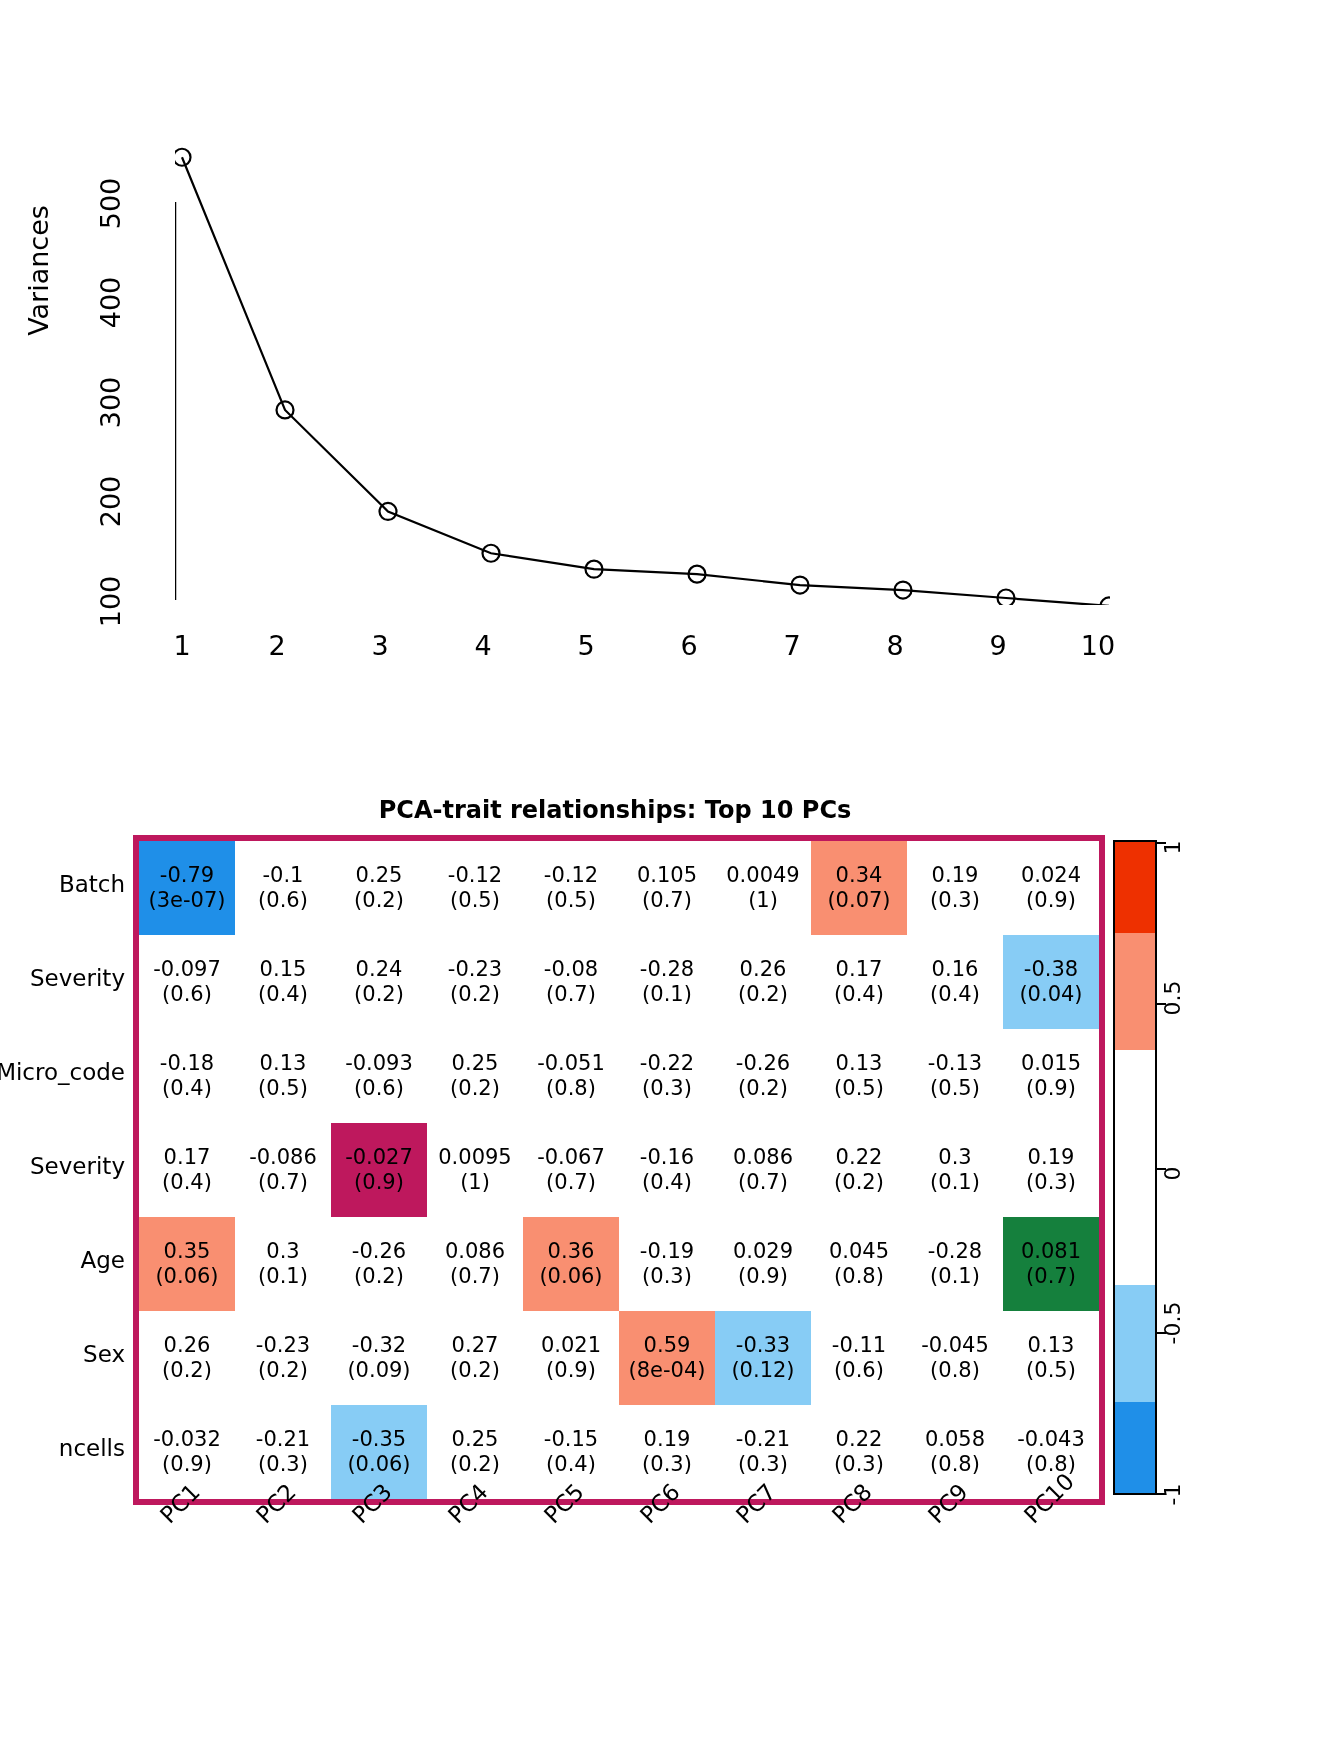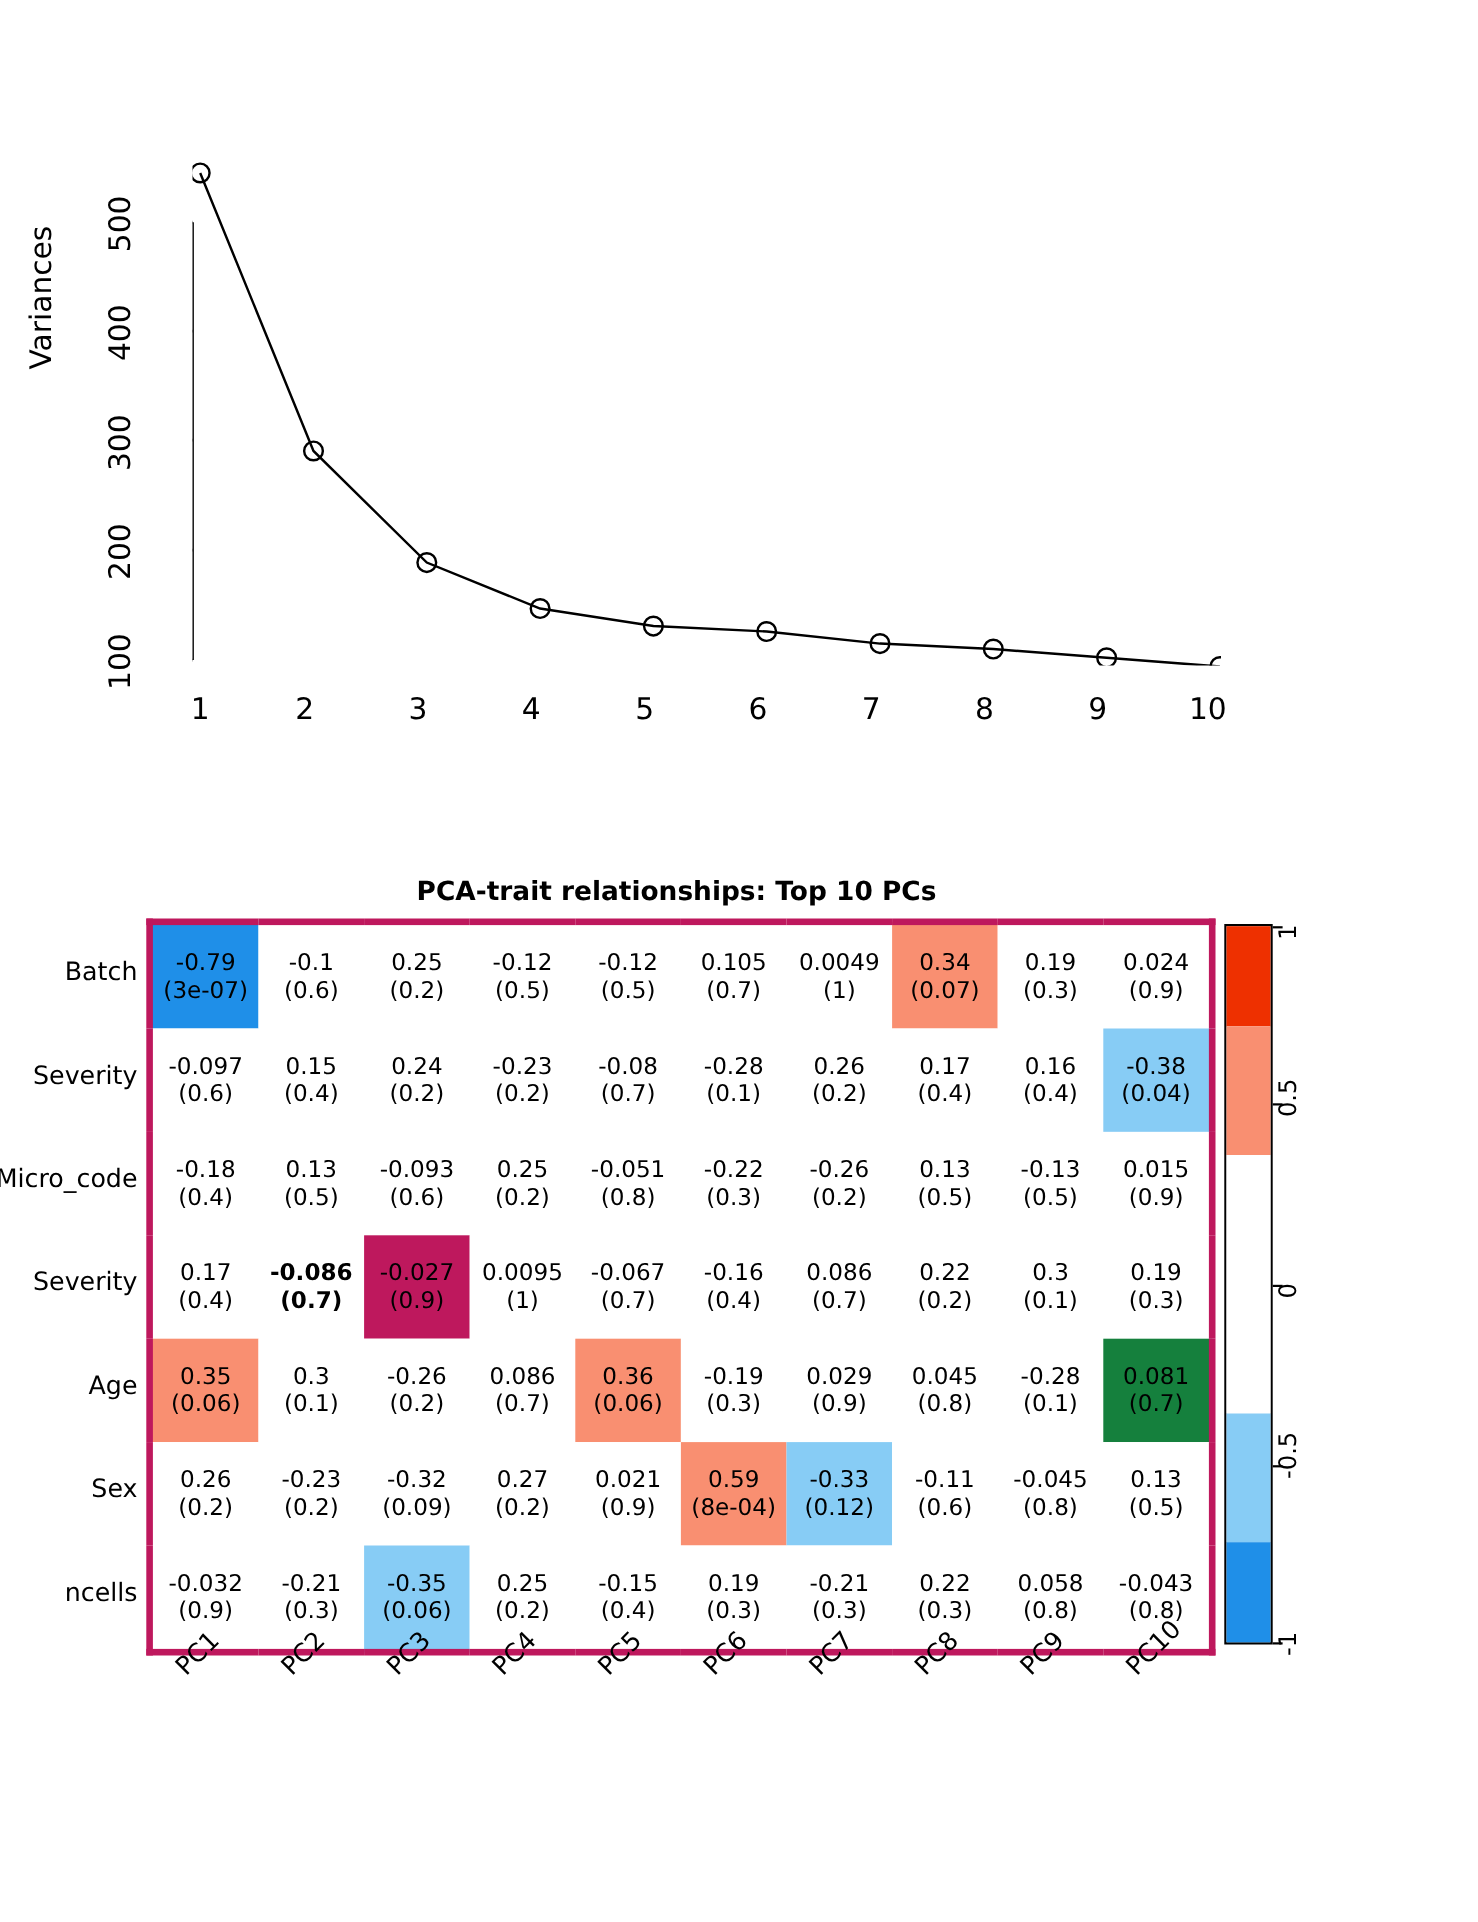--- a/index.html
+++ b/index.html
@@ -422,21 +422,21 @@
             </div>
           </td>
         </tr>
         <tr>
           <td style="background: rgb(255, 255, 255);">
             <div class="cell-inner">
               <div>0.17</div>
               <div>(0.4)</div>
             </div>
           </td>
-          <td style="background: rgb(255, 255, 255); font-weight: bold;">
+          <td style="background: rgb(255, 255, 255);">
             <div class="cell-inner">
               <div>-0.086</div>
               <div>(0.7)</div>
             </div>
           </td>
           <td style="background: #be185d;">
             <div class="cell-inner">
               <div>-0.027</div>
               <div>(0.9)</div>
             </div>

